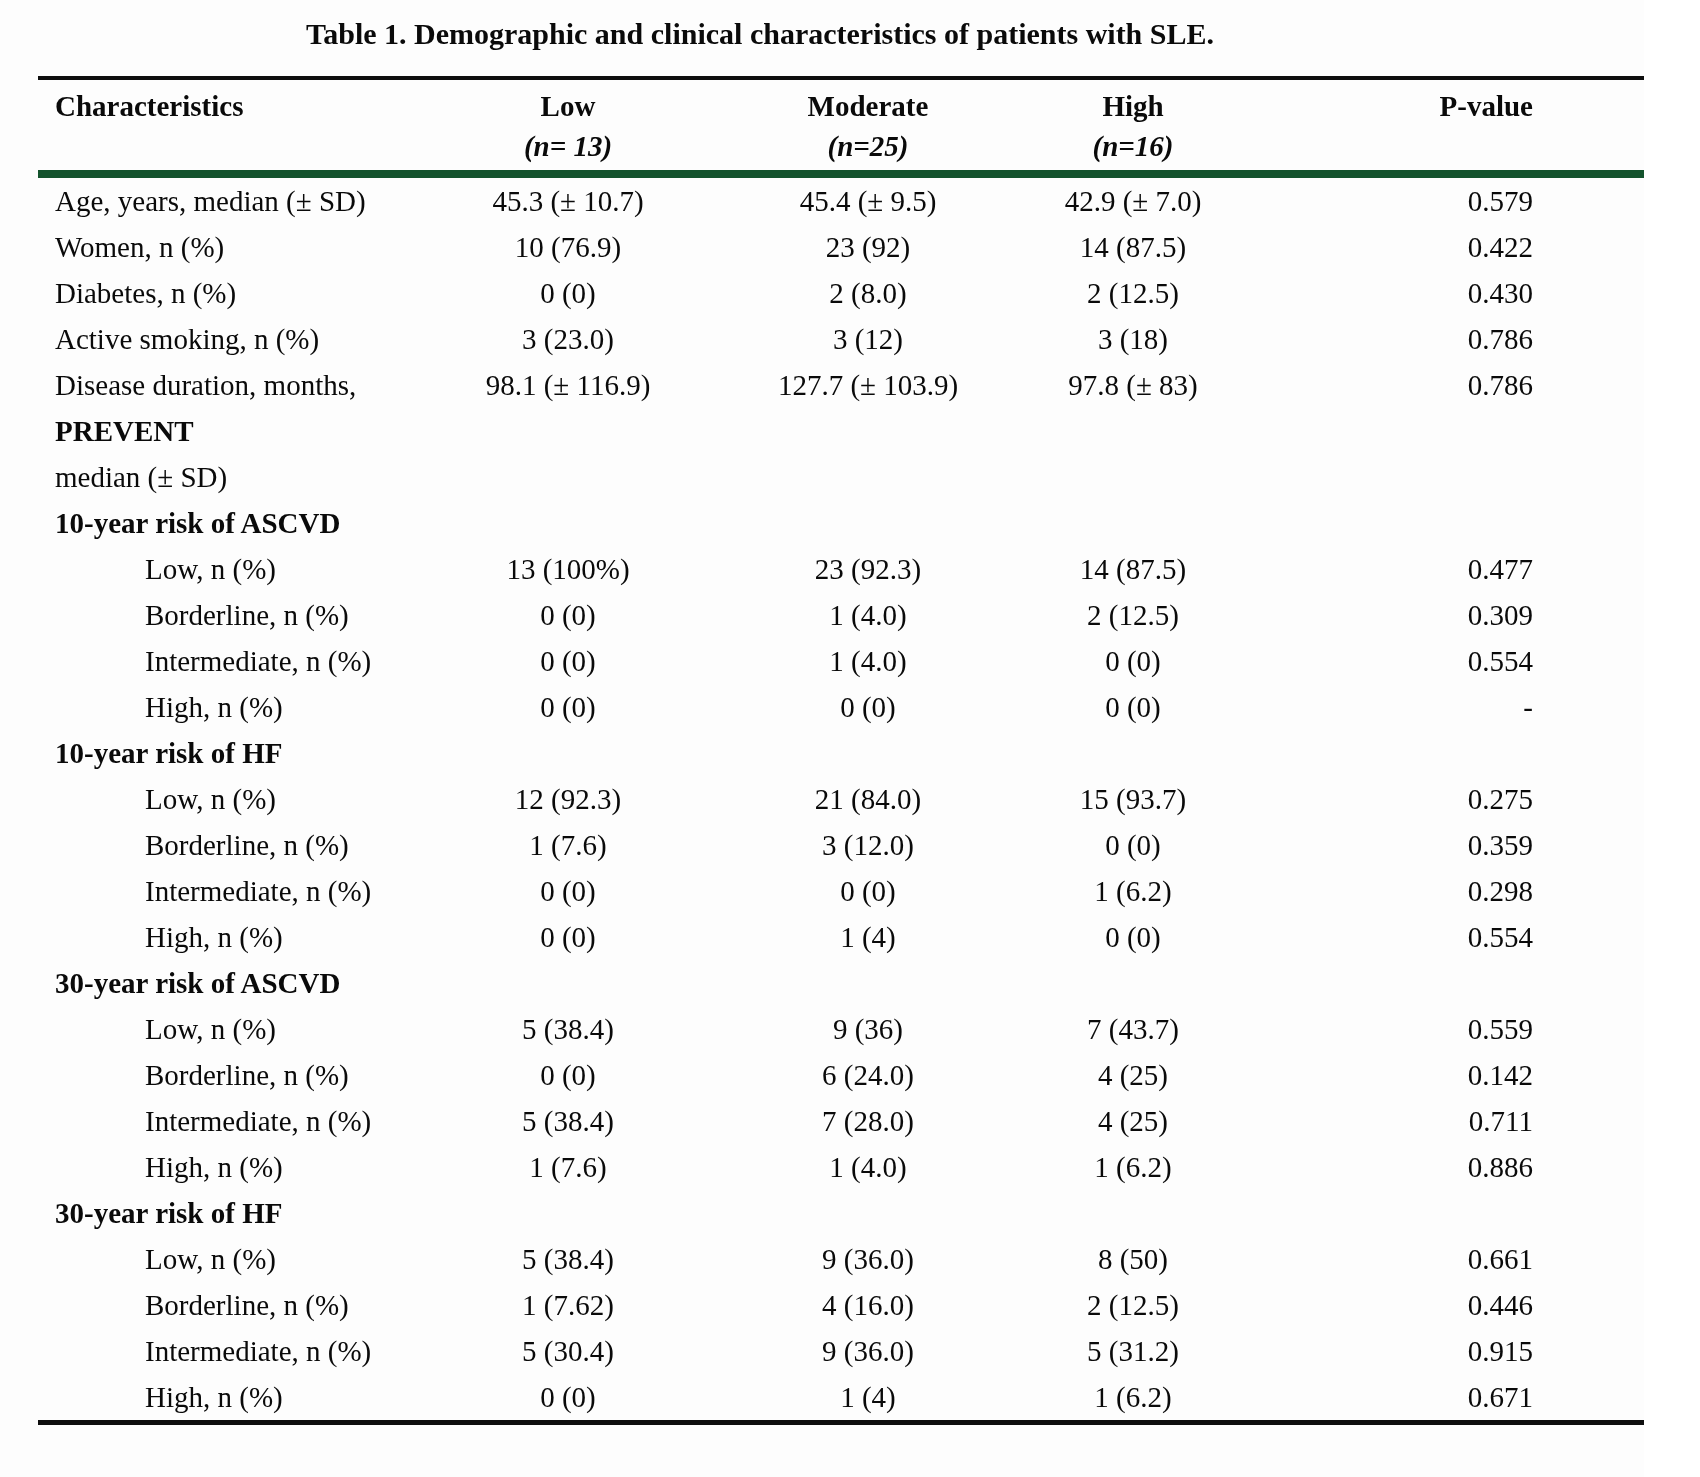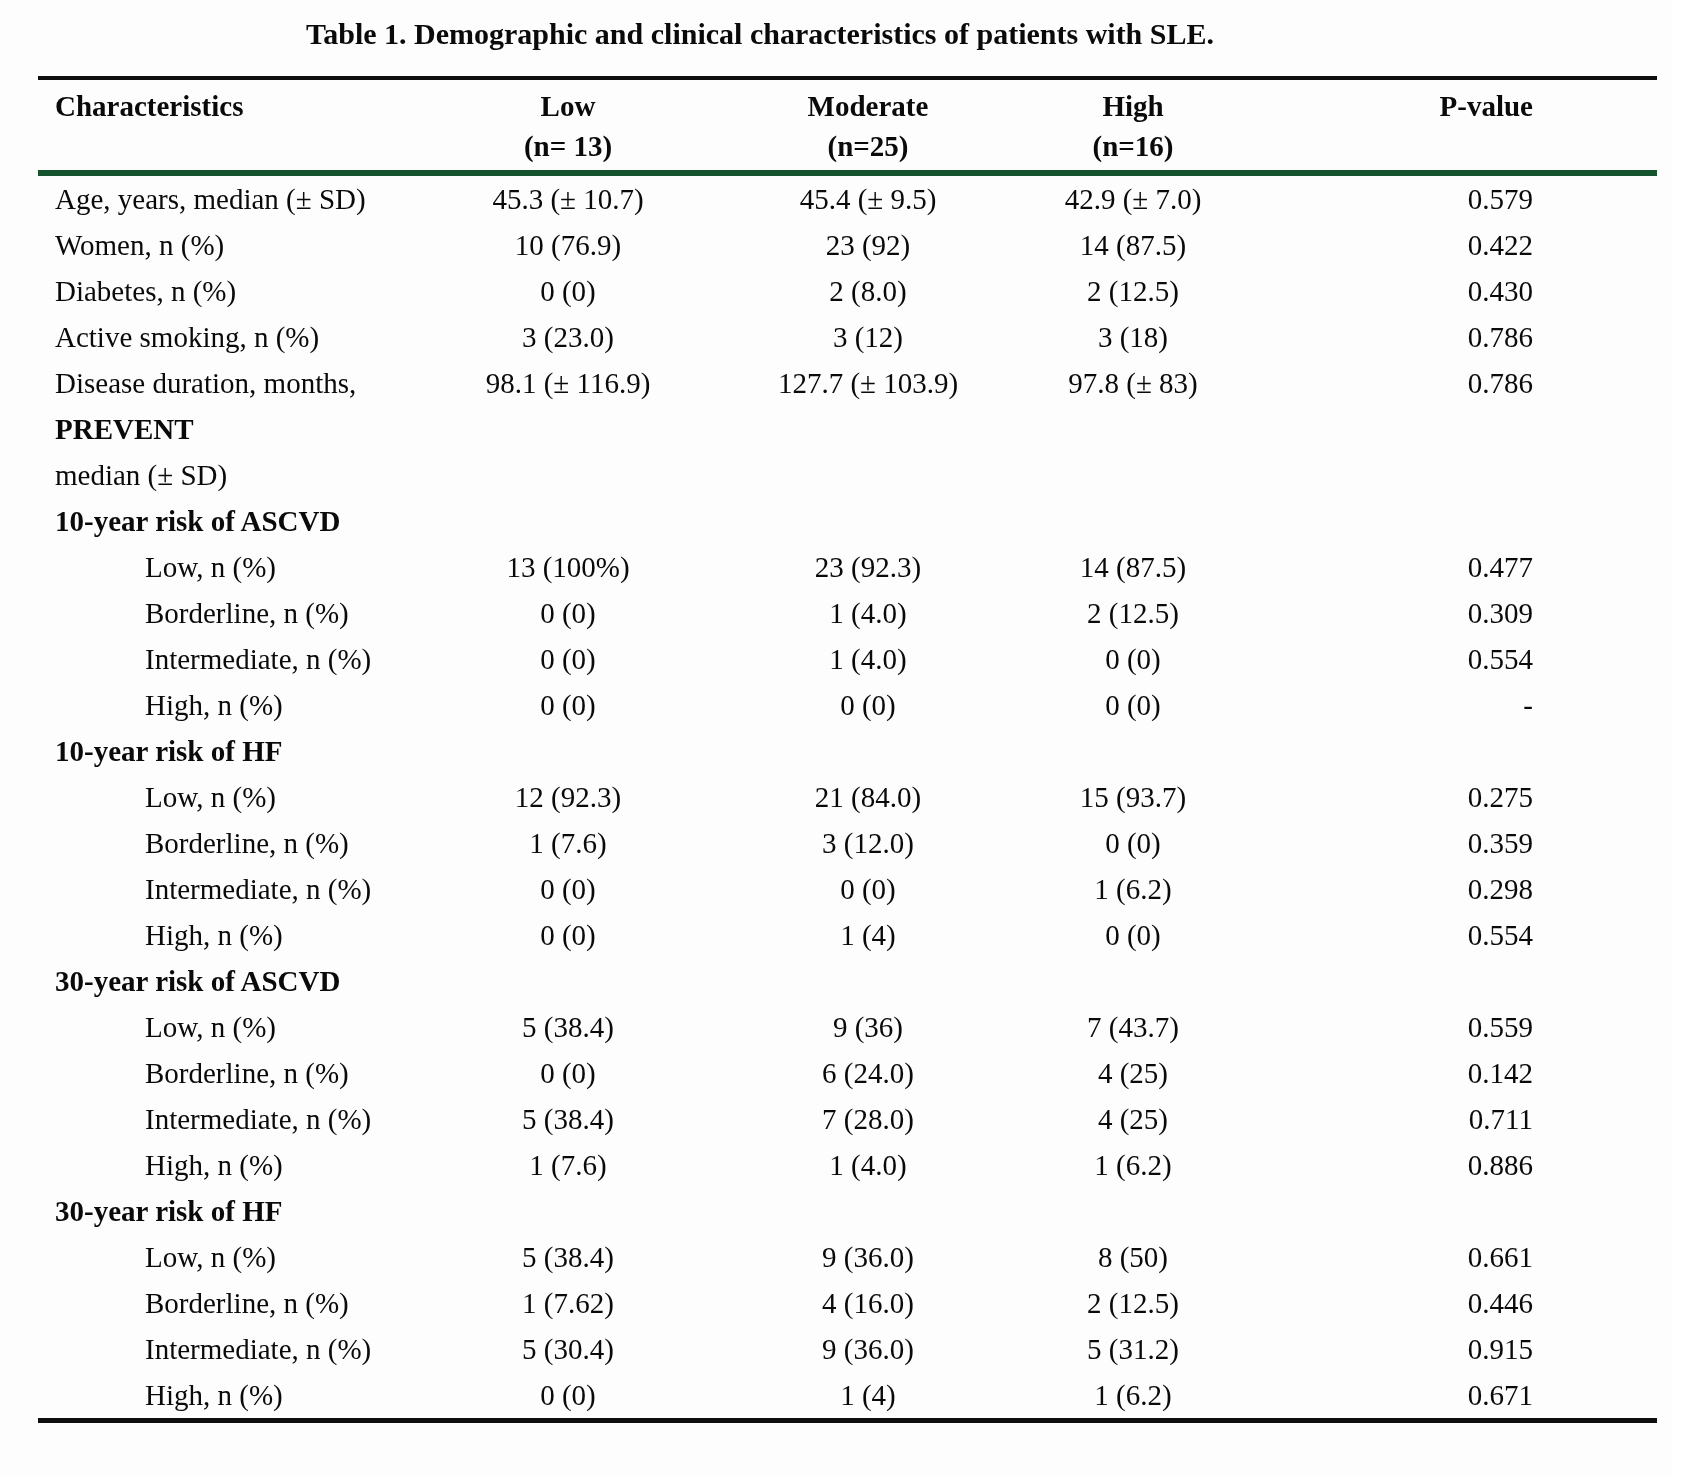--- a/index.html
+++ b/index.html
@@ -8,21 +8,20 @@
     background: #ffffff;
   }
   .page {
     position: relative;
     width: 1644px;
     height: 1477px;
     background: #fdfdfd;
     font-family: "Liberation Serif", "DejaVu Serif", serif;
     color: #0a0a0a;
     overflow: hidden;
-    padding-left: 28px;
   }
   .doc-title {
     position: absolute;
     top: 12px;
     left: 0;
     width: 1520px;
     text-align: center;
     font-weight: bold;
     font-size: 30px;
     line-height: 44px;
@@ -32,21 +31,21 @@
     position: absolute;
     top: 76px;
     left: 38px;
     width: 1619px;
     border-collapse: collapse;
     table-layout: fixed;
     border-top: 4px solid #0e0e0e;
     border-bottom: 5px solid #0e0e0e;
   }
   thead tr {
-    border-bottom: 6px solid #14532d;
+    border-bottom: 8px solid #14532d;
   }
   th, td {
     font-size: 29px;
     padding: 0;
     overflow: visible;
     white-space: nowrap;
   }
   th {
     font-weight: bold;
     vertical-align: top;
@@ -57,21 +56,21 @@
   td {
     height: 46px;
     vertical-align: middle;
     font-weight: normal;
   }
   .c-label { text-align: left; padding-left: 17px; }
   .c-val   { text-align: center; }
   .c-p     { text-align: right; padding-right: 124px; }
   td.indent { padding-left: 107px; }
   td.bold   { font-weight: bold; }
-  .hdr-line2 { font-weight: bold; }
+  .hdr-line2 { font-weight: bold; font-style: italic; }
 </style>
 </head>
 <body>
 
 <div class="page">
 
   <div class="doc-title">Table 1. Demographic and clinical characteristics of patients with SLE.</div>
 
   <table class="sle-table">
     <colgroup>

